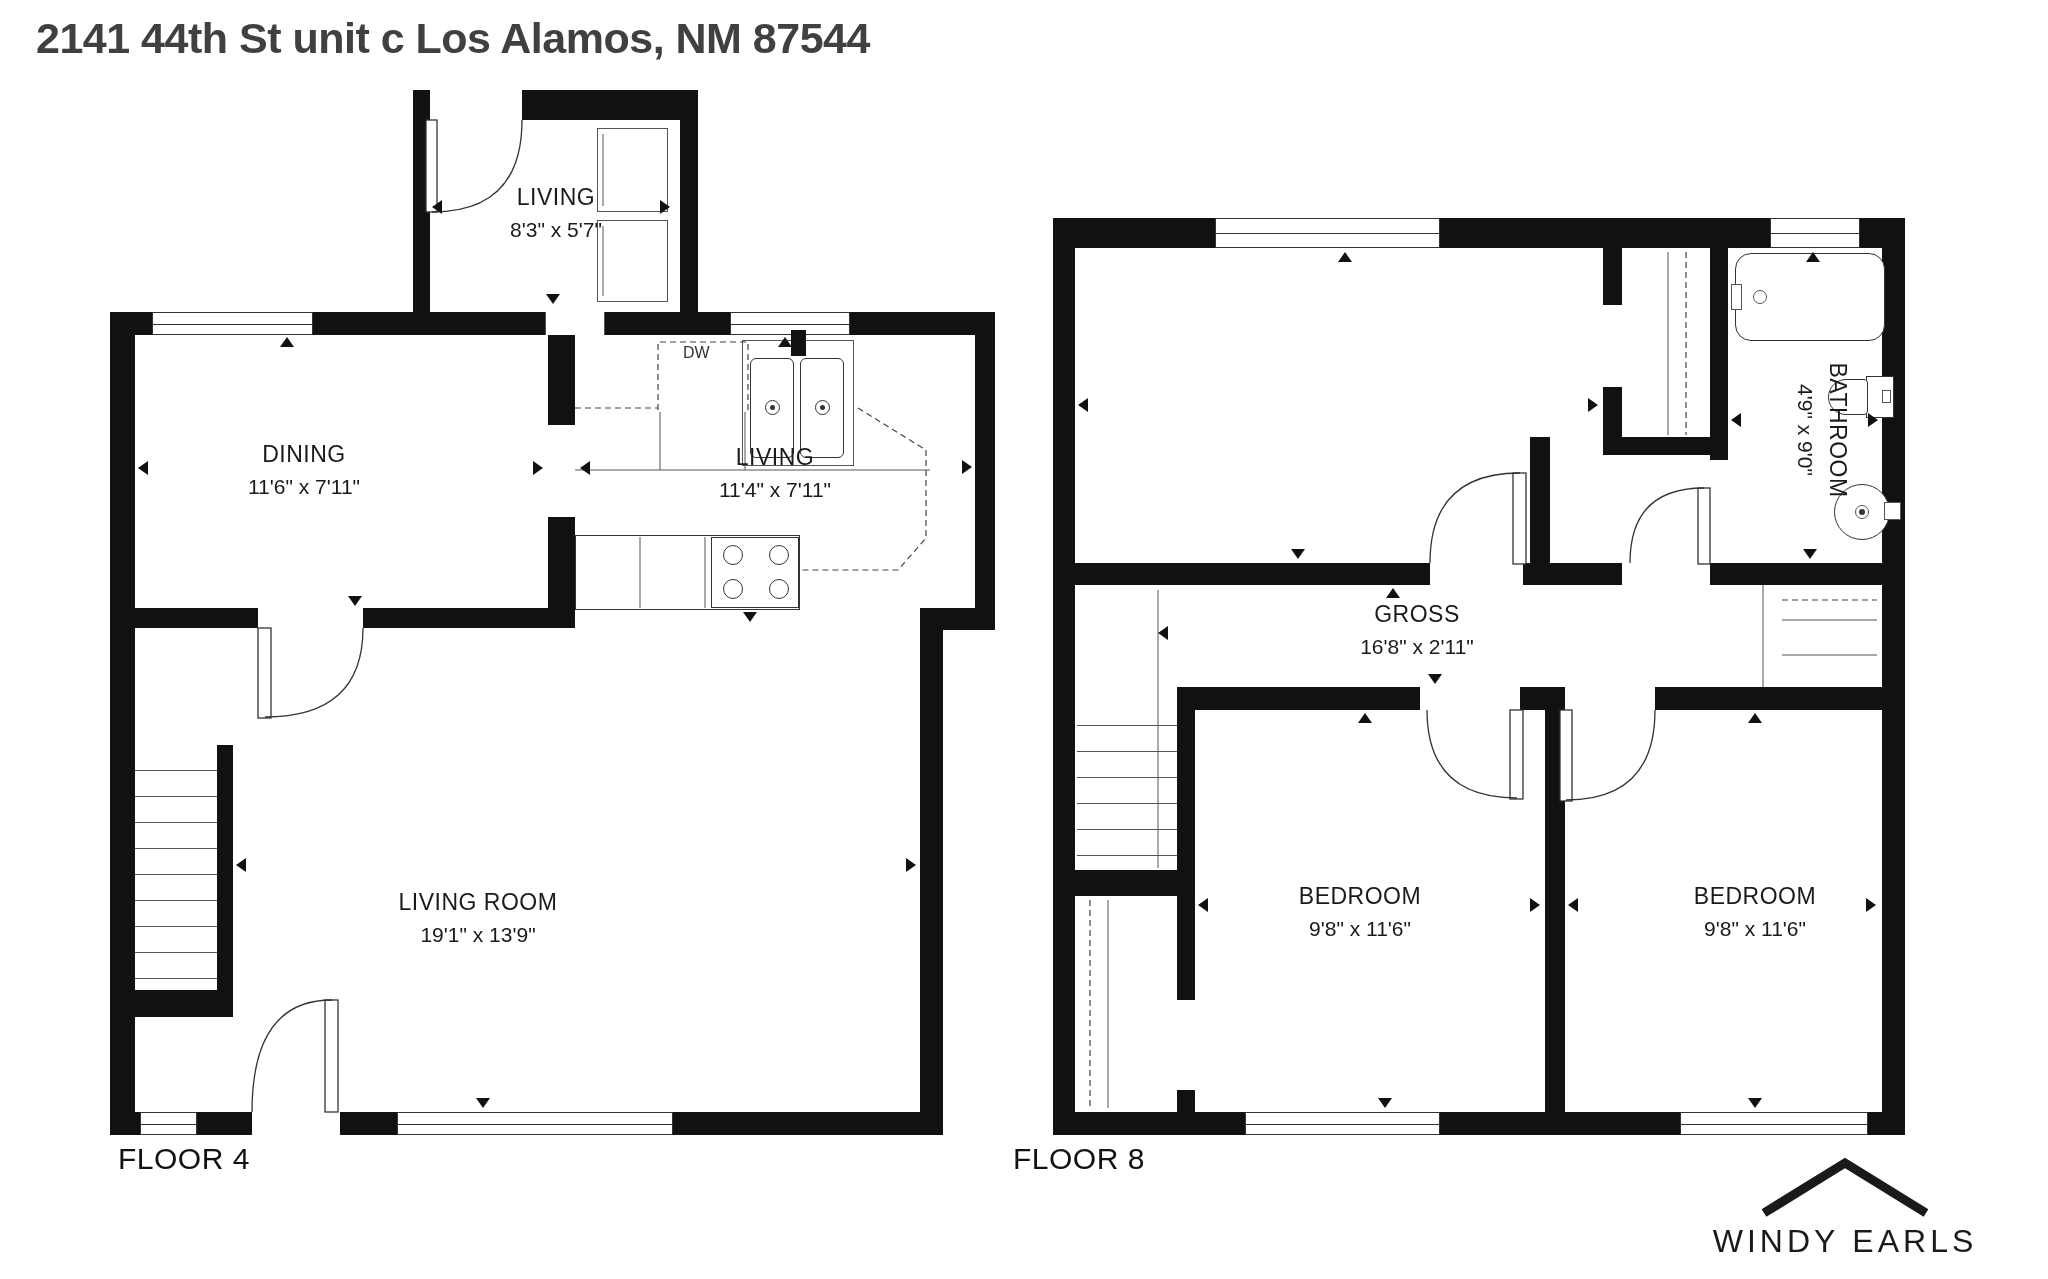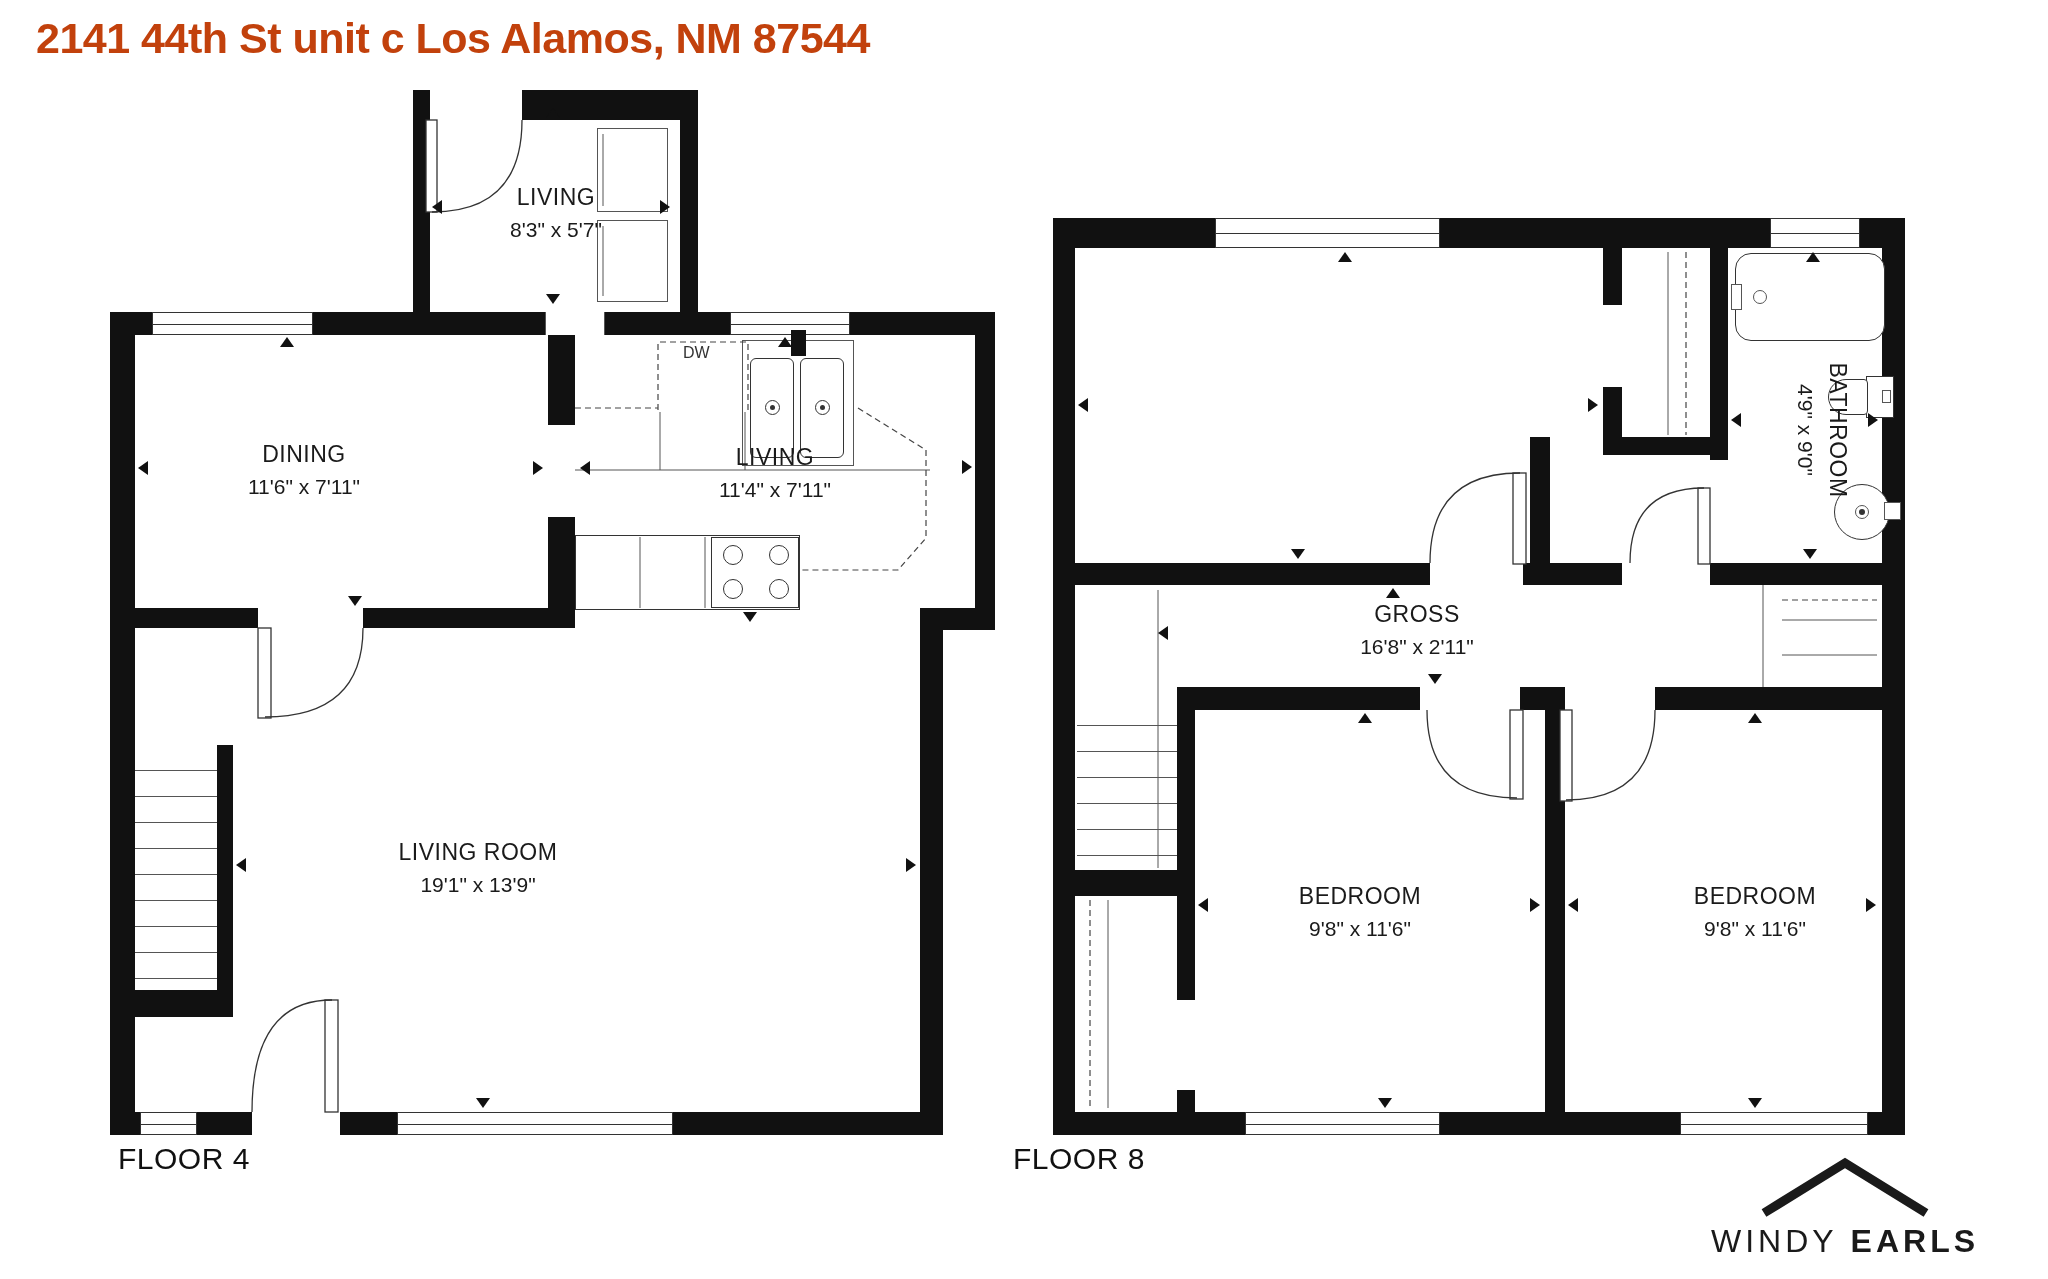--- a/index.html
+++ b/index.html
@@ -16,28 +16,28 @@
   .rlabel{position:absolute;transform:translate(-50%,-50%);text-align:center;white-space:nowrap;z-index:7;}
   .rlabel .nm{font-size:23px;letter-spacing:.5px;}
   .rlabel .dm{font-size:21px;margin-top:7px;}
   .rot{transform:translate(-50%,-50%) rotate(90deg);}
   .floorlabel{position:absolute;font-size:30px;letter-spacing:.5px;color:#111;z-index:7;}
   .arr{position:absolute;width:0;height:0;z-index:6;}
   .au{border-left:7px solid transparent;border-right:7px solid transparent;border-bottom:10px solid #111;}
   .ad{border-left:7px solid transparent;border-right:7px solid transparent;border-top:10px solid #111;}
   .al{border-top:7px solid transparent;border-bottom:7px solid transparent;border-right:10px solid #111;}
   .ar{border-top:7px solid transparent;border-bottom:7px solid transparent;border-left:10px solid #111;}
-  #page-title{position:absolute;left:36px;top:14px;font-size:43px;font-weight:600;letter-spacing:-.5px;color:#c2410c;z-index:7;}
+  #page-title{position:absolute;left:36px;top:14px;font-size:43px;font-weight:600;letter-spacing:-.5px;color:#404040;z-index:7;}
   #footer{position:absolute;left:988px;top:1188px;transform:translateX(-50%);text-align:center;
           font-size:15px;line-height:20.5px;color:#222;z-index:7;}
   #footer .muted{color:#b9b9b9;}
   #logo{position:absolute;left:1845px;top:1155px;z-index:7;text-align:center;transform:translateX(-50%);}
   #logo .lg-text{font-size:32px;letter-spacing:4px;color:#1a1a1a;white-space:nowrap;margin-top:2px;}
   #logo .lt1{font-weight:300;}
-  #logo .lt2{font-weight:700;margin-left:13px;}
+  #logo .lt2{font-weight:400;margin-left:13px;}
   svg.overlay{position:absolute;left:0;top:0;z-index:5;pointer-events:none;}
   .ifc{position:absolute;box-sizing:border-box;z-index:4;}
 </style>
 </head>
 <body>
 
 <div id="canvas">
 
   <div id="page-title">2141 44th St unit c Los Alamos, NM 87544</div>
 
@@ -192,21 +192,21 @@
     <div class="dm">8'3" x 5'7"</div>
   </div>
   <div class="rlabel" style="left:304px;top:470px;">
     <div class="nm">DINING</div>
     <div class="dm">11'6" x 7'11"</div>
   </div>
   <div class="rlabel" style="left:775px;top:473px;">
     <div class="nm">LIVING</div>
     <div class="dm">11'4" x 7'11"</div>
   </div>
-  <div class="rlabel" style="left:478px;top:868px;">
+  <div class="rlabel" style="left:478px;top:918px;">
     <div class="nm">LIVING ROOM</div>
     <div class="dm">19'1" x 13'9"</div>
   </div>
   <div class="ifc" style="left:683px;top:344px;font-size:16px;color:#333;z-index:7;">DW</div>
 
   <div class="rlabel rot" style="left:1822px;top:430px;">
     <div class="nm">BATHROOM</div>
     <div class="dm">4'9" x 9'0"</div>
   </div>
   <div class="rlabel" style="left:1417px;top:630px;">

